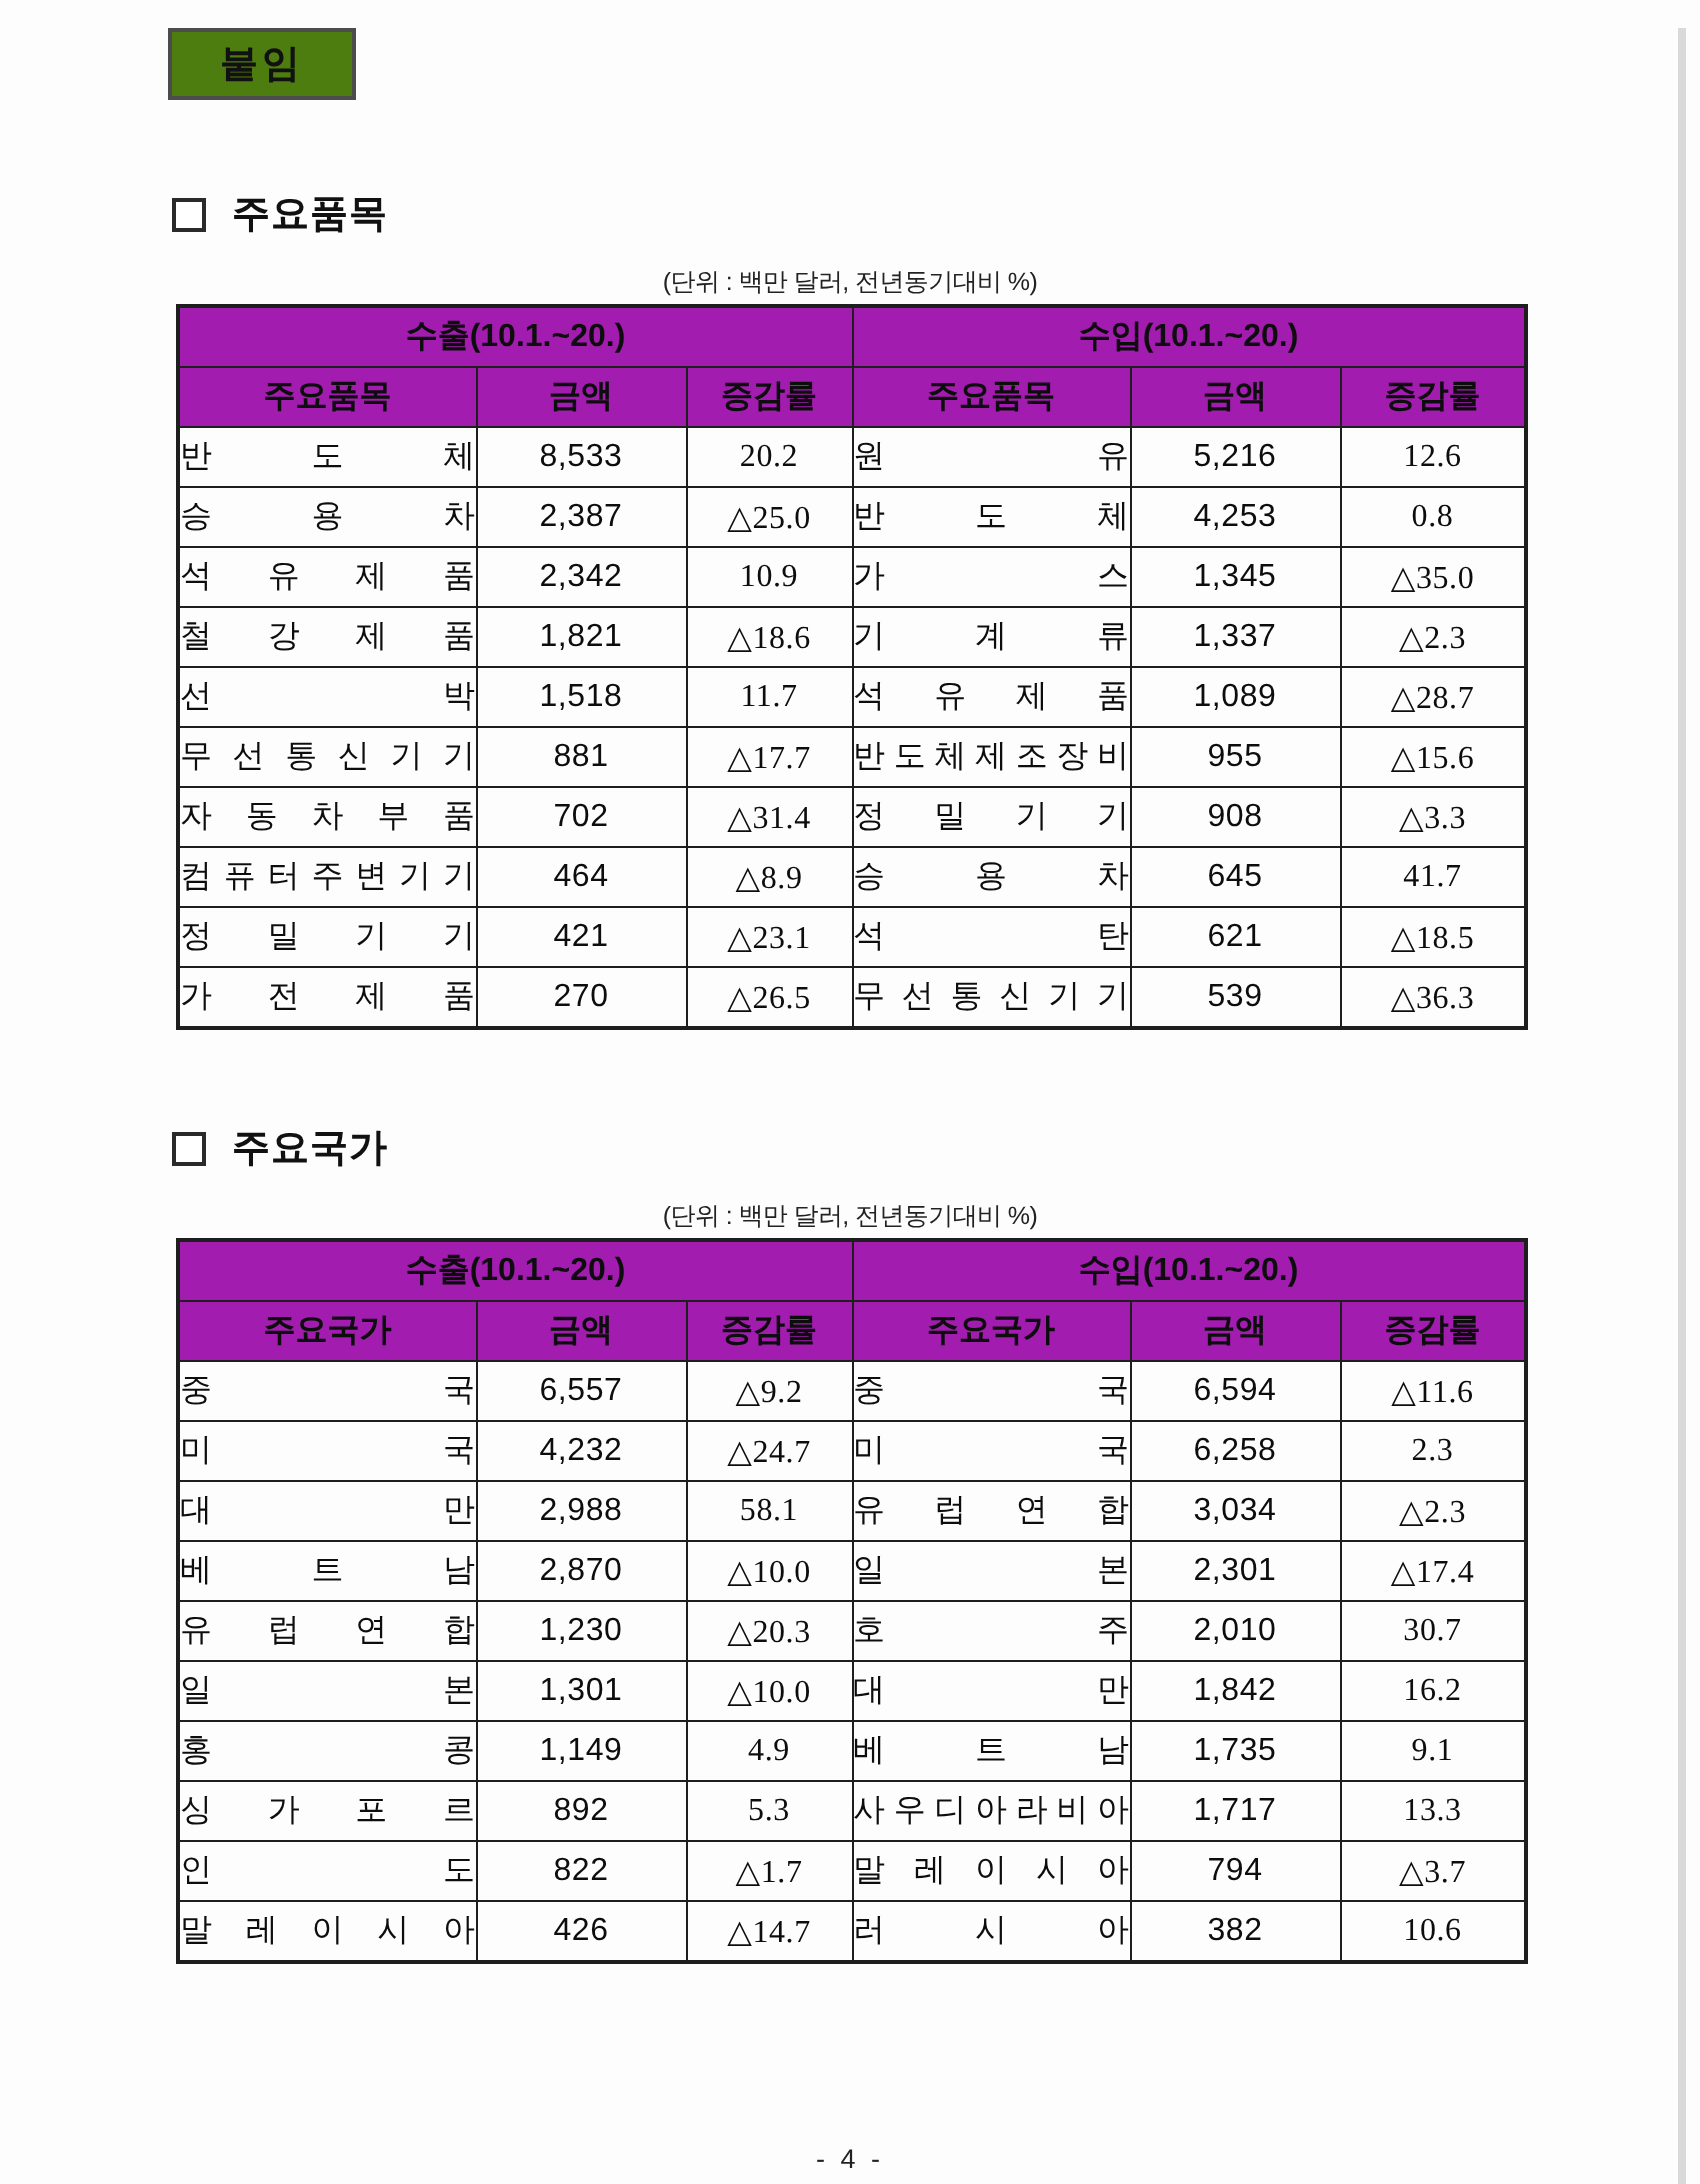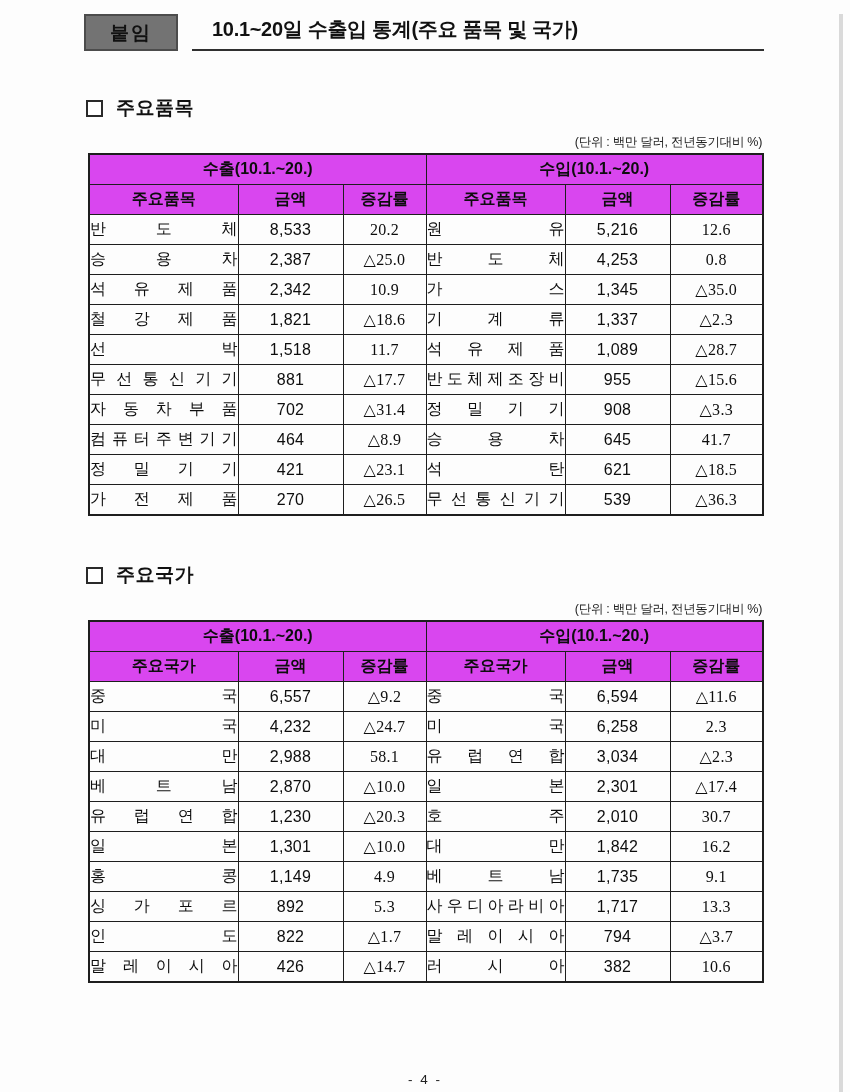--- a/index.html
+++ b/index.html
@@ -10,53 +10,53 @@
     color:#111;
   }
   .page{position:relative;width:850px;height:1092px;}
 
   
   .scan-right{position:absolute;top:0;right:7px;width:4px;height:1092px;background:#d9d9d9;}
 
   
   .doc-header{display:flex;align-items:stretch;margin:14px 0 0 84px;width:680px;}
   .attach-box{
-    border:2px solid #4c4c4c;background:#737373;
+    border:2px solid #4c4c4c;background:#4d7c0f;
     display:flex;align-items:center;justify-content:center;
     width:90px;min-height:32px;font-size:19px;font-weight:bold;letter-spacing:2px;
   }
   .title-wrap{
     flex:1;margin-left:14px;border-bottom:2px solid #303030;
     display:flex;align-items:center;padding:2px 0 6px 20px;
     font-size:20px;font-weight:bold;letter-spacing:-0.3px;white-space:nowrap;
   }
 
   
   .section-heading{
     margin:44px 0 0 86px;display:flex;align-items:center;gap:13px;
     font-size:19px;font-weight:bold;letter-spacing:0.5px;
   }
   .section-heading.second{margin-top:46px;}
   .sq{width:13px;height:13px;border:2px solid #2a2a2a;background:#fff;flex:0 0 auto;}
 
   .unit-note{
-    width:674px;margin:13px 0 2px 88px;text-align:right;
+    width:674px;margin:13px 0 2px 88px;text-align:center;
     font-size:12.5px;color:#222;letter-spacing:-0.3px;
   }
 
   
   table.stat{
     margin-left:88px;width:674px;border-collapse:collapse;table-layout:fixed;
     font-size:16px;color:#0d0d0d;
   }
   table.stat th,table.stat td{
     border:1px solid #1e1e1e;height:29px;padding:0;overflow:hidden;white-space:nowrap;
   }
   table.stat{border:2px solid #1e1e1e;}
-  table.stat th{background:#d946ef;font-weight:bold;font-size:16px;}
+  table.stat th{background:#a21caf;font-weight:bold;font-size:16px;}
   td.dbl,th.dbl{border-left:3px double #1e1e1e;}
   td.name{padding:0 7px;}
   .dist{display:flex;justify-content:space-between;align-items:center;width:100%;}
   .dist span{display:inline-block;}
   td.amount{text-align:center;padding-right:19px;letter-spacing:0.3px;}
   td.rate{text-align:center;padding-right:24px;letter-spacing:0.3px;font-family:Liberation Serif, serif;}
 
   .footer{
     position:absolute;left:0;top:1058px;width:850px;text-align:center;
     font-size:13.5px;letter-spacing:2px;color:#222;
@@ -65,21 +65,20 @@
 </head>
 <body>
 
 <div class="page">
   <div class="scan-right"></div>
 
   <div class="doc-header">
     <div class="attach-box">
       <span>붙임</span>
     </div>
-    <div class="title-wrap">10.1~20일 수출입 통계(주요 품목 및 국가)</div>
   </div>
 
   <div class="section-heading">
     <span class="sq"></span>
     <span>주요품목</span>
   </div>
   <div class="unit-note">(단위 : 백만 달러, 전년동기대비 %)</div>
 
   <table class="stat">
     <colgroup>

